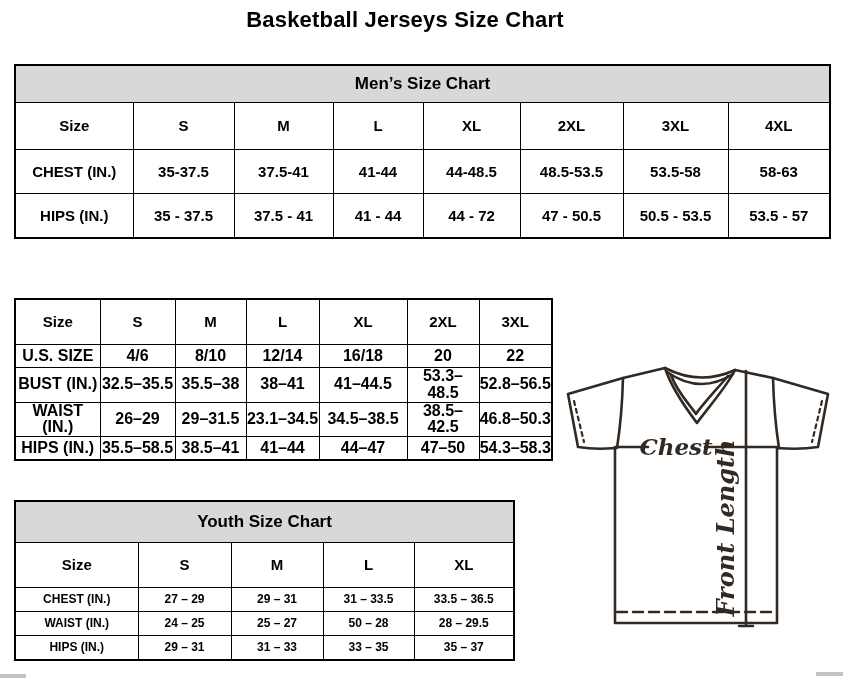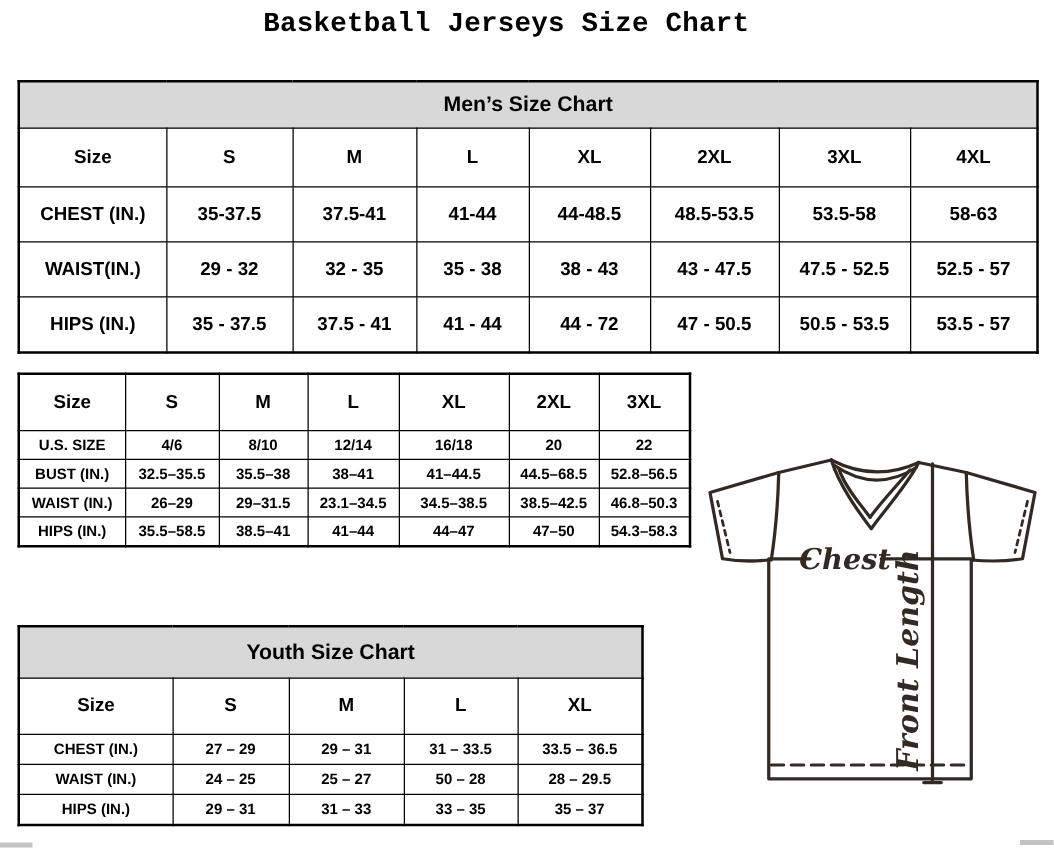--- a/index.html
+++ b/index.html
@@ -2,41 +2,41 @@
 <html><head>
 <meta charset="utf-8">
 <style>
   html,body{margin:0;padding:0;}
   body{
     width:843px;height:679px;position:relative;background:#ffffff;
     font-family:"Liberation Sans", sans-serif;color:#000;overflow:hidden;
   }
   .page-title{
     position:absolute;top:7px;left:0;width:810px;text-align:center;
-    font-size:22px;font-weight:bold;letter-spacing:0.2px;font-family:Liberation Mono, monospace;
+    font-size:22px;font-weight:bold;letter-spacing:0.2px;
   }
   table.size-table{
     position:absolute;border-collapse:collapse;table-layout:fixed;
     border:2px solid #000;
   }
   table.size-table td{
     border:1px solid #000;text-align:center;vertical-align:middle;
     font-weight:bold;padding:0;line-height:1.05;
   }
   tr.cap td{background:#d8d8d8;font-size:17px;}
   
   table.mens{left:14px;top:64px;width:815px;}
   table.mens tr.cap td{height:36px;}
   table.mens tr.head td{height:46px;font-size:15px;}
   table.mens tr.data td{height:43px;font-size:15px;}
   
   table.womens{left:14px;top:298px;width:537px;}
   table.womens tr.cap td{height:42px;}
   table.womens tr.head td{height:44px;font-size:15px;}
-  table.womens tr.data td{height:22px;font-size:12px;}
+  table.womens tr.data td{height:22px;font-size:16px;}
   
   table.youth{left:14px;top:500px;width:499px;}
   table.youth tr.cap td{height:40px;}
   table.youth tr.head td{height:44px;font-size:15px;}
   table.youth tr.data td{height:23px;font-size:12px;}
   
   .jersey-wrap{position:absolute;left:556px;top:358px;width:284px;height:302px;}
   .jersey-wrap svg{display:block;}
   .jersey-label{
     font-family:"DejaVu Serif", serif;font-style:italic;font-weight:bold;
@@ -81,30 +81,20 @@
     <td>CHEST (IN.)</td>
     <td>35-37.5</td>
     <td>37.5-41</td>
     <td>41-44</td>
     <td>44-48.5</td>
     <td>48.5-53.5</td>
     <td>53.5-58</td>
     <td>58-63</td>
   </tr>
   <tr class="data">
-    <td>WAIST(IN.)</td>
-    <td>29 - 32</td>
-    <td>32 - 35</td>
-    <td>35 - 38</td>
-    <td>38 - 43</td>
-    <td>43 - 47.5</td>
-    <td>47.5 - 52.5</td>
-    <td>52.5 - 57</td>
-  </tr>
-  <tr class="data">
     <td>HIPS (IN.)</td>
     <td>35 - 37.5</td>
     <td>37.5 - 41</td>
     <td>41 - 44</td>
     <td>44 - 72</td>
     <td>47 - 50.5</td>
     <td>50.5 - 53.5</td>
     <td>53.5 - 57</td>
   </tr>
   </tbody>
@@ -138,21 +128,21 @@
     <td>16/18</td>
     <td>20</td>
     <td>22</td>
   </tr>
   <tr class="data">
     <td>BUST (IN.)</td>
     <td>32.5–35.5</td>
     <td>35.5–38</td>
     <td>38–41</td>
     <td>41–44.5</td>
-    <td>44.5–68.5</td>
+    <td>53.3–48.5</td>
     <td>52.8–56.5</td>
   </tr>
   <tr class="data">
     <td>WAIST (IN.)</td>
     <td>26–29</td>
     <td>29–31.5</td>
     <td>23.1–34.5</td>
     <td>34.5–38.5</td>
     <td>38.5–42.5</td>
     <td>46.8–50.3</td>

